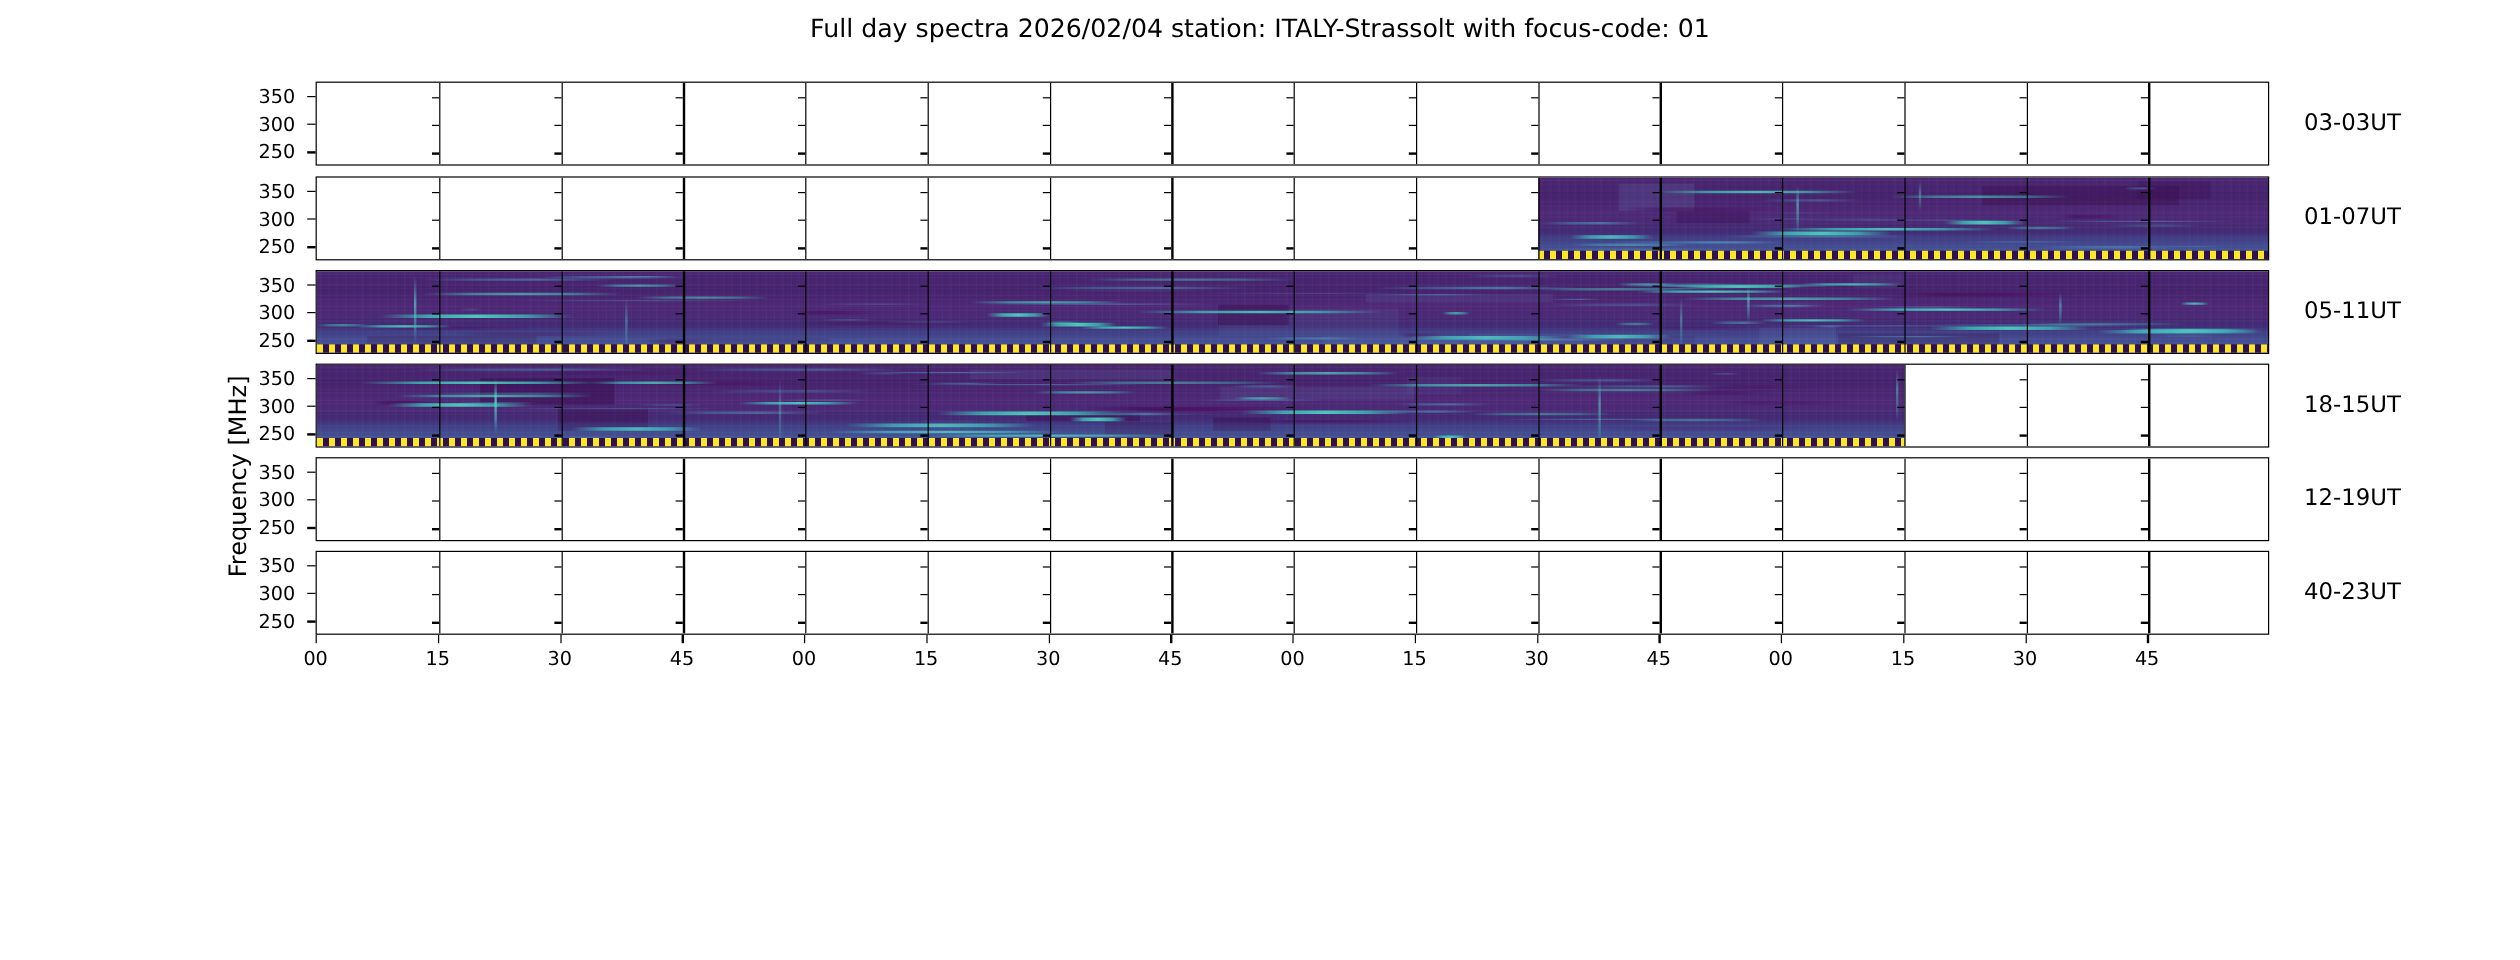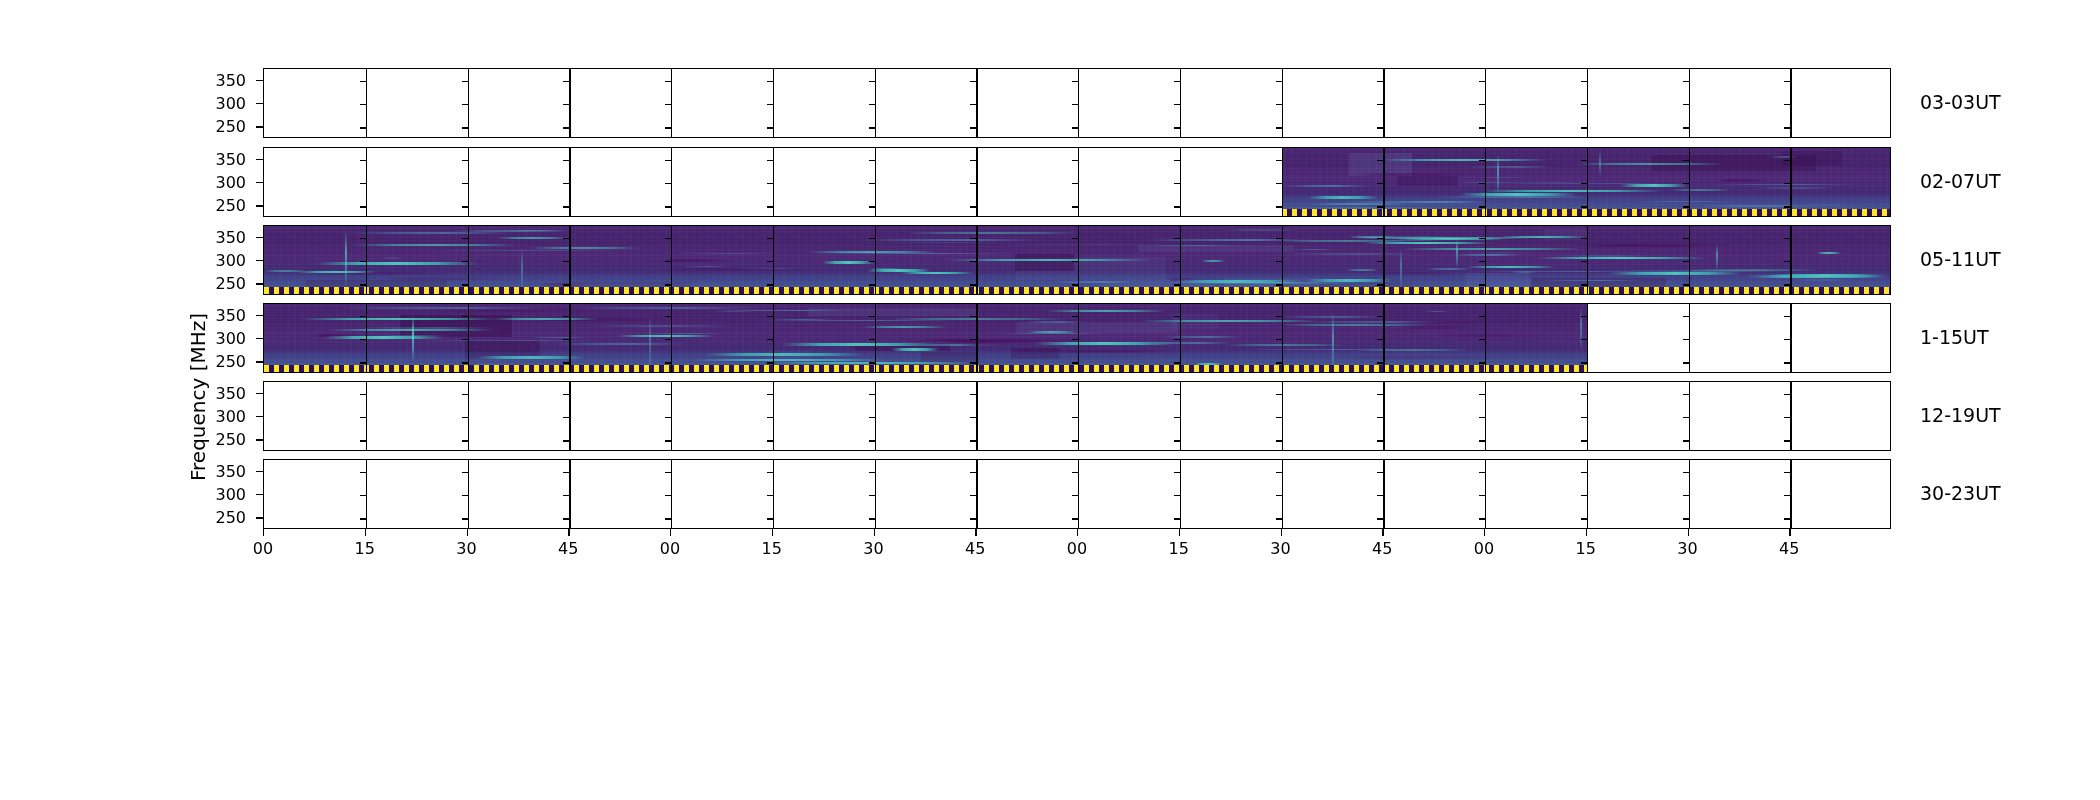--- a/index.html
+++ b/index.html
@@ -85,20 +85,21 @@
   .dashstrip{position:absolute;left:0;right:0;bottom:0;height:7px;z-index:5;
      background:repeating-linear-gradient(to right,
         #fde725 0px, #fde725 5px,
         #2d1152 5px, #2d1152 10px);}
 </style>
 </head>
 <body>
 
 <div id="figure">
 
+  <div id="fig-title">Full day spectra 2026/02/04 station: ITALY-Strassolt with focus-code: 01</div>
 
   <div id="ylabel">Frequency [MHz]</div>
 
   <div id="rows-host">
       <div class="row-wrap" style="top: 68px; height: 70px;">
         <div class="axes">
           <div class="sep" style="left: 101.75px;"></div>
           <div class="sep" style="left: 203.5px;"></div>
           <div class="sep" style="left: 305.25px;"></div>
           <div class="sep" style="left: 407px;"></div>
@@ -751,18 +752,18 @@
       <div class="xtlabel" style="left: 1464px; top: 539px;">00</div>
       <div class="xtick" style="left: 1585.75px; top: 529px;"></div>
       <div class="xtlabel" style="left: 1565.75px; top: 539px;">15</div>
       <div class="xtick" style="left: 1687.5px; top: 529px;"></div>
       <div class="xtlabel" style="left: 1667.5px; top: 539px;">30</div>
       <div class="xtick" style="left: 1789.25px; top: 529px;"></div>
       <div class="xtlabel" style="left: 1769.25px; top: 539px;">45</div>
     </div>
 
 <div class="rowlabel" style="top: 91px;">03-03UT</div>
-    <div class="rowlabel" style="top: 170px;">02-07UT</div>
+    <div class="rowlabel" style="top: 170px;">01-07UT</div>
     <div class="rowlabel" style="top: 248px;">05-11UT</div>
-    <div class="rowlabel" style="top: 326px;">1-15UT</div>
+    <div class="rowlabel" style="top: 326px;">18-15UT</div>
     <div class="rowlabel" style="top: 404px;">12-19UT</div>
-    <div class="rowlabel" style="top: 482px;">30-23UT</div>
+    <div class="rowlabel" style="top: 482px;">40-23UT</div>
   </div>
 
 </body></html>

